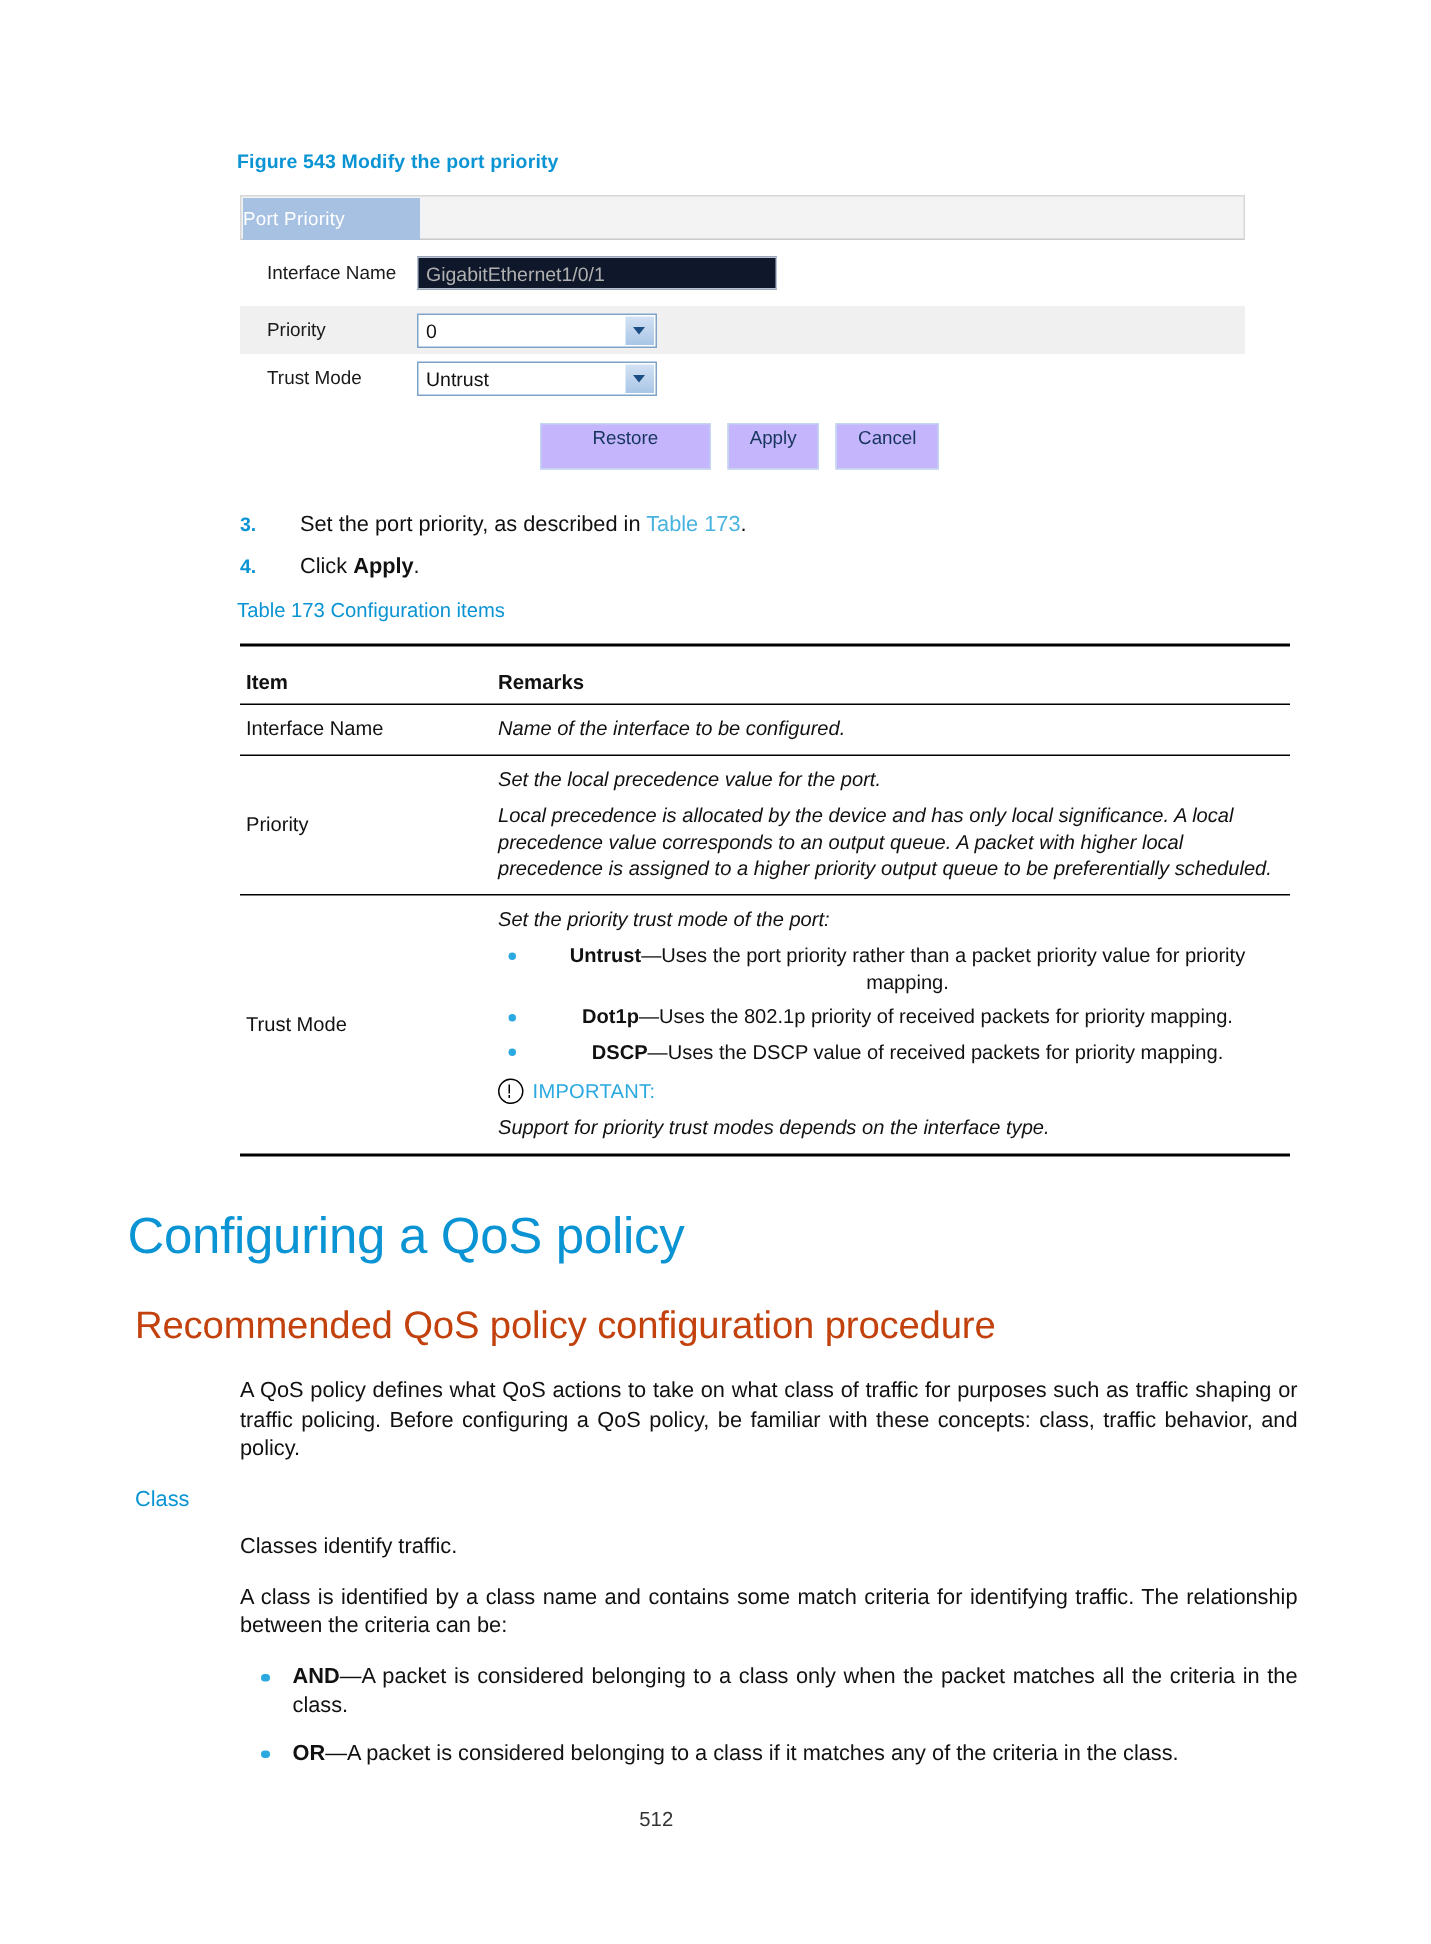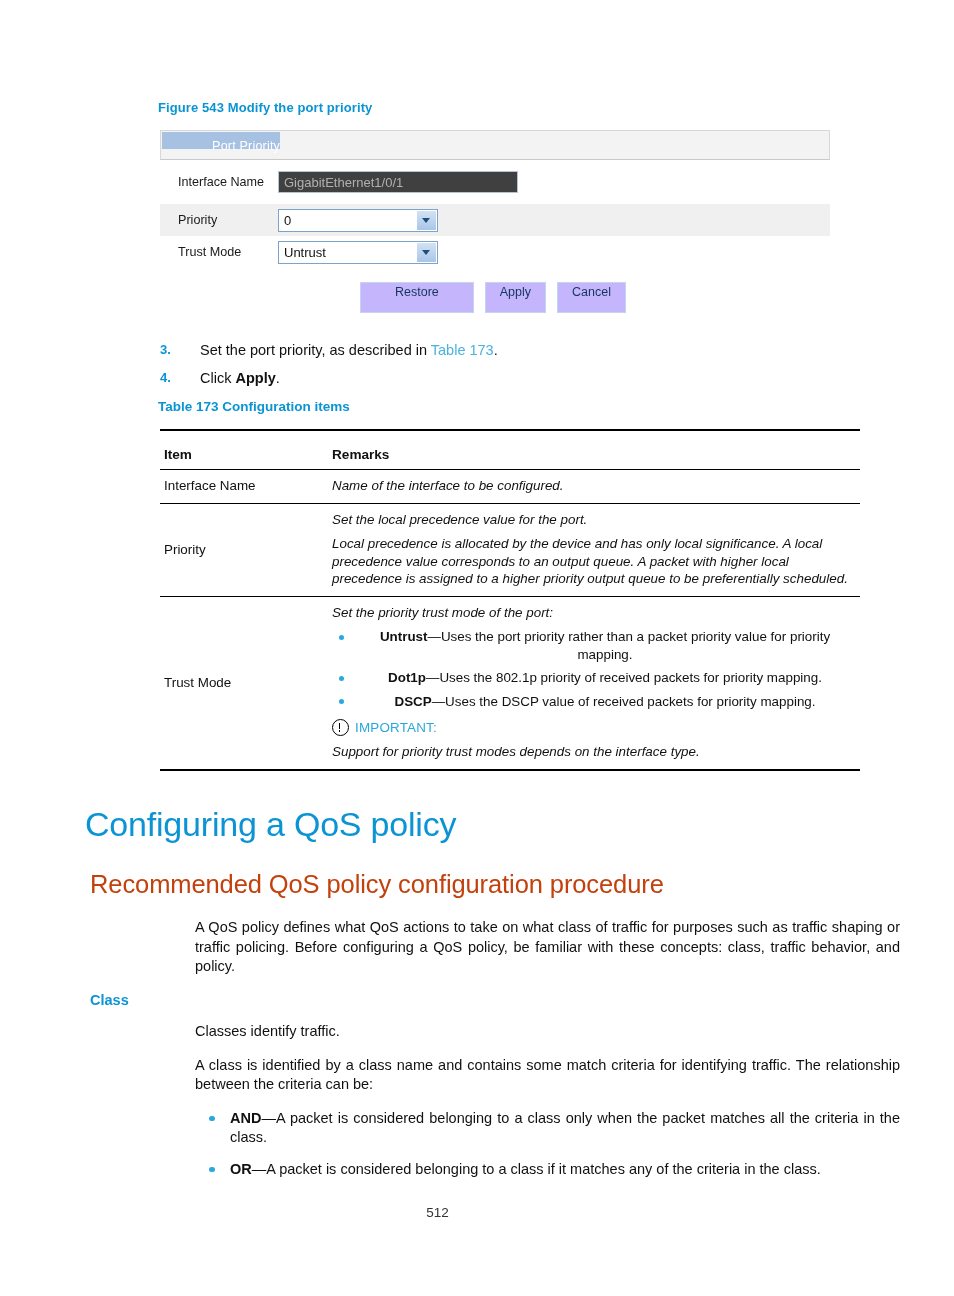--- a/index.html
+++ b/index.html
@@ -47,26 +47,26 @@
     background: #f3f3f3;
     border: 1px solid #d8d8d8;
     border-bottom: 1px solid #c9c9c9;
     box-sizing: border-box;
   }
   .tab-active {
     position: absolute;
     left: 1px;
     top: 1px;
     width: 118px;
-    height: 17px;
+    height: 28px;
     background: #a7c1e3;
     color: #ffffff;
     font-size: 12.5px;
     line-height: 28px;
-    text-align: right;
+    text-align: left;
     letter-spacing: 0.2px;
     box-sizing: border-box;
   }
   .form-area {
     position: relative;
     background: #ffffff;
   }
   .frow {
     position: relative;
     display: flex;
@@ -83,21 +83,21 @@
     width: 100px;
     flex: 0 0 100px;
     line-height: 15px;
   }
   .fctl { flex: 1 1 auto; }
 
   .textbox {
     width: 240px;
     height: 22px;
     border: 1px solid #b5c3d4;
-    background: #404040;
+    background: #0f172a;
     font-size: 13px;
     color: #b0b0b0;
     line-height: 22px;
     padding: 0 5px;
     box-sizing: border-box;
     font-family: "Liberation Sans", sans-serif;
   }
   .selectbox {
     position: relative;
     width: 160px;
@@ -177,21 +177,21 @@
   .step-txt { flex: 1 1 auto; color: #111; }
   .lnk { color: #49b3e0; }
   .b { font-weight: bold; }
 
   
   .tbl-caption {
     position: absolute;
     left: 158px;
     top: 399px;
     font-size: 13.5px;
-    font-weight: bold;
+    font-weight: normal;
     color: #0b94d4;
   }
 
   
   .cfg-table {
     position: absolute;
     left: 160px;
     top: 429px;
     width: 700px;
     border-collapse: collapse;
@@ -290,34 +290,33 @@
     font-size: 25.5px;
     font-weight: normal;
     color: #c2410c;
     letter-spacing: -0.1px;
   }
   .h3 {
     position: absolute;
     left: 90px;
     top: 992px;
     font-size: 14.5px;
-    font-weight: bold;
+    font-weight: normal;
     color: #0b94d4;
   }
 
   
   .body-block {
     position: absolute;
     left: 160px;
     width: 705px;
     font-size: 14.5px;
     line-height: 19.5px;
     color: #111;
     text-align: justify;
-    margin-left: 35px;
   }
   #intro-block { top: 918px; }
   #class-block { top: 1022px; }
 
   .body-block p { margin: 0 0 14px 0; }
   .body-block p:last-child { margin-bottom: 0; }
 
   ul.blist {
     list-style: none;
     margin: 0;

